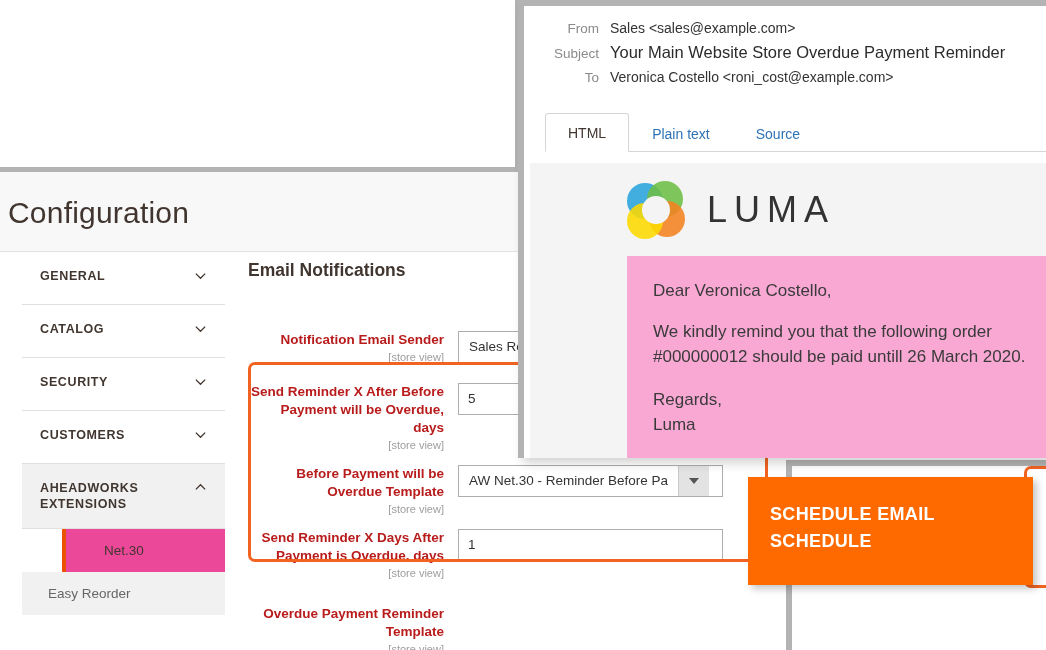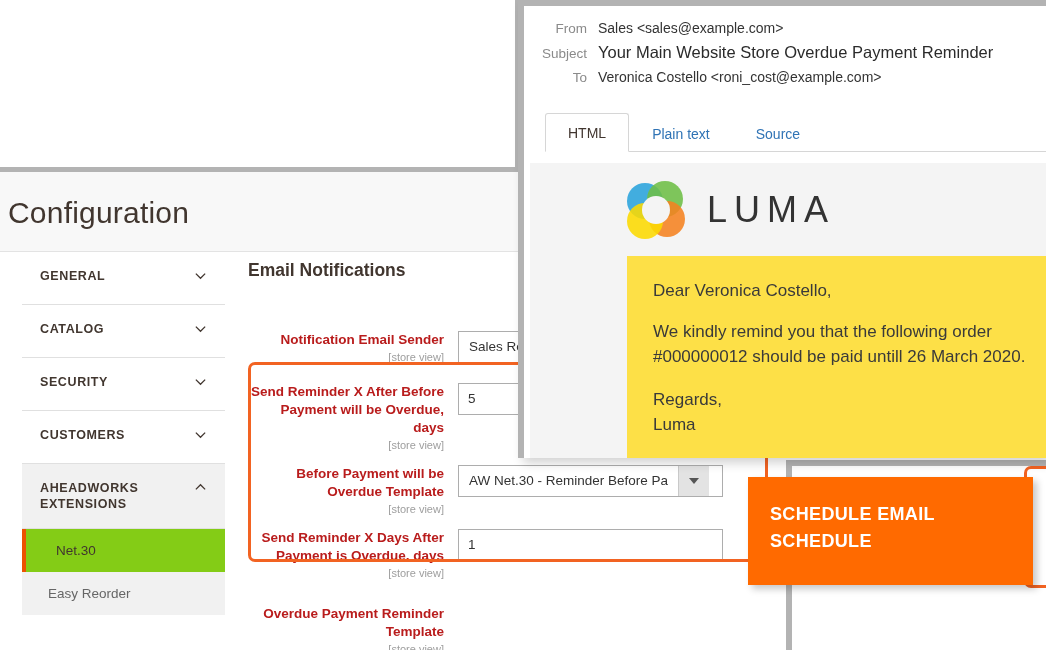--- a/index.html
+++ b/index.html
@@ -45,22 +45,22 @@
     box-sizing:border-box;min-height:53px;cursor:pointer;gap:47px;
   }
   .side-sec .lab{
     font-size:12.5px;font-weight:bold;color:#41362f;letter-spacing:.6px;
     line-height:16px;
   }
   .side-sec.open{background:#f1f1f1;border-bottom:1px solid #e0e0e0;}
   .chev{width:13px;height:13px;flex:0 0 13px;margin-top:1px;}
   .chev svg{display:block;}
   .side-sub{
-    background:#84cc16;padding:14px 0 14px 30px;font-size:13.5px;color:#41362f;
-    border-left:4px solid #eb5202;cursor:pointer;box-sizing:border-box;
+    background:#ec4899;padding:14px 0 14px 38px;font-size:13.5px;color:#41362f;
+    border-left:4px solid #eb5202;cursor:pointer;box-sizing:border-box;margin-left:40px;
   }
   .side-sub2{
     background:#f1f1f1;padding:14px 0 14px 26px;font-size:13.5px;color:#666;
     cursor:pointer;box-sizing:border-box;
   }
 
   
   .form{
     position:absolute;left:248px;top:0;width:538px;
   }
@@ -124,20 +124,21 @@
   
   .email{
     position:absolute;left:518px;top:0;width:528px;height:458px;
     background:#ffffff;
     border-left:6px solid #b3b3b3;border-top:6px solid #b3b3b3;
     box-sizing:border-box;
     box-shadow:5px 5px 10px rgba(0,0,0,.18);
   }
   .email-head{
     padding:14px 0 10px 0;
+    margin-left:12px;
   }
   .hrow{display:flex;align-items:baseline;margin:0 0 7px 0;}
   .hlab{
     width:74px;flex:0 0 74px;text-align:right;padding-right:11px;box-sizing:border-box;
     font-size:13.5px;color:#8a8a8a;
   }
   .hval{font-size:14px;color:#333;}
   .hval.subj{font-size:16.5px;color:#2b2b2b;}
 
   .tabs{
@@ -167,21 +168,21 @@
   .c-orange{left:22px;top:20px;background:#f58220;}
   .c-yellow{left:0;top:22px;background:#fcd900;}
   .logo-hole{
     position:absolute;left:15px;top:15px;width:28px;height:28px;border-radius:50%;
     background:#f4f4f4;
   }
   .logo-text{
     margin-left:22px;font-size:36px;letter-spacing:7px;color:#333;font-weight:400;
   }
   .mail-card{
-    position:absolute;left:26px;top:93px;right:0;bottom:0;background:#fde047;
+    position:absolute;left:26px;top:93px;right:0;bottom:0;background:#f9a8d4;
   }
   .mail-card p{
     margin:0;font-size:17px;color:#3a3a3a;line-height:25px;
   }
   .mail-card .p1{position:absolute;left:26px;top:22px;}
   .mail-card .p2{position:absolute;left:26px;top:63px;width:430px;}
   .mail-card .p3{position:absolute;left:26px;top:131px;}
 </style>
 </head>
 <body>

